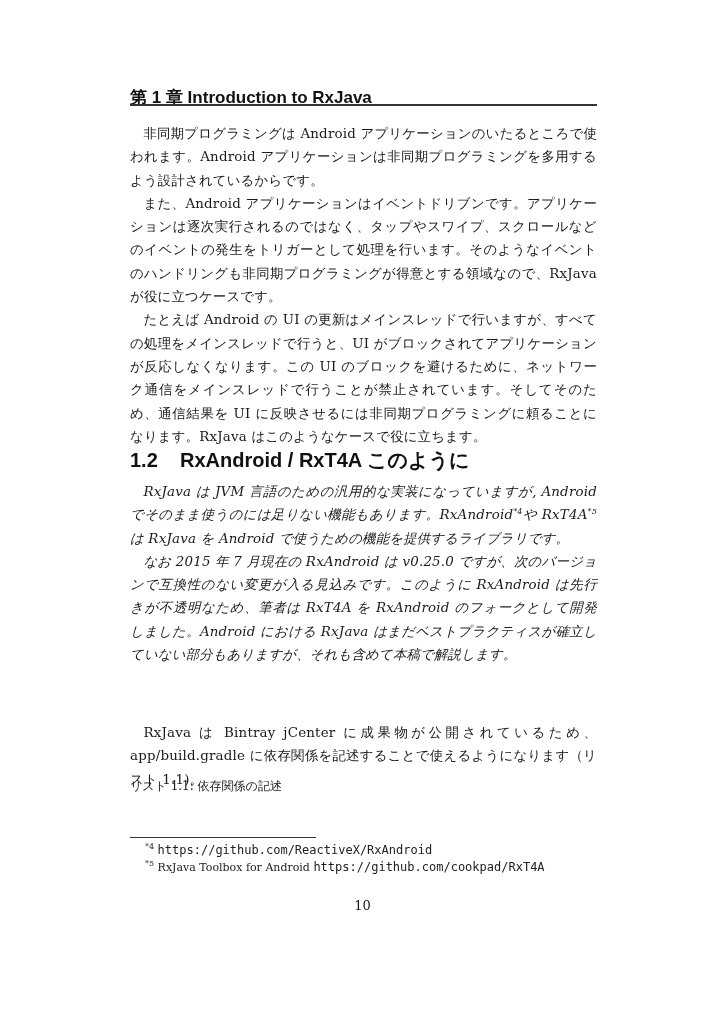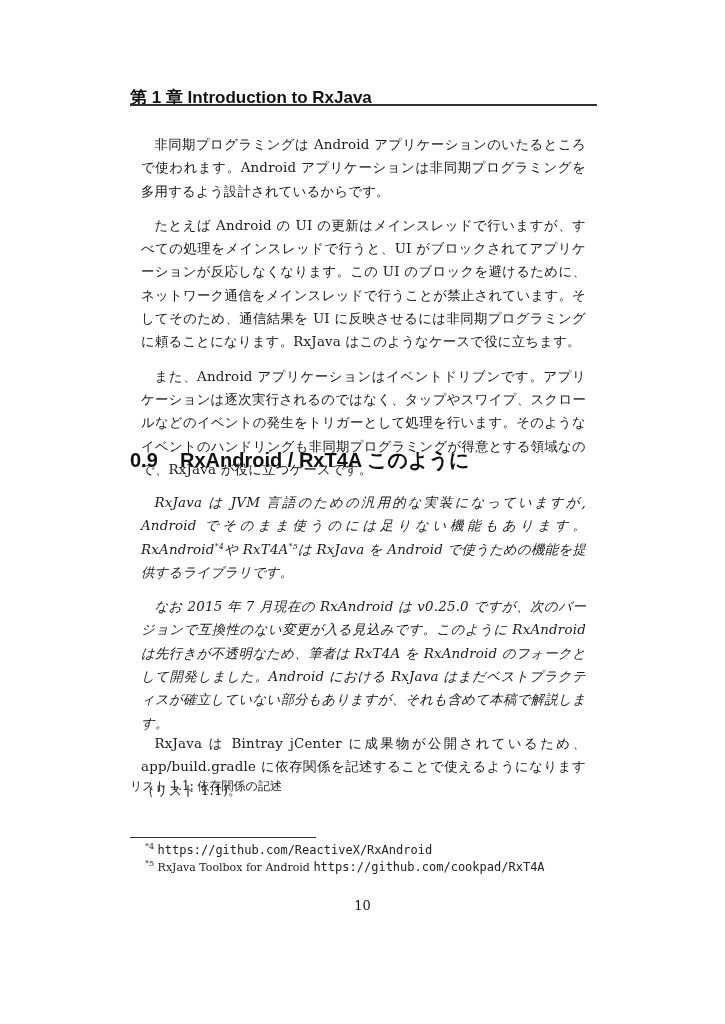--- a/index.html
+++ b/index.html
@@ -6,46 +6,46 @@
   body { width: 725px; height: 1024px; position: relative; overflow: hidden;
          font-family: "DejaVu Serif", "Liberation Serif", serif; color: #1a1a1a; }
   .page { position: absolute; left: 0; top: 0; width: 725px; height: 1024px; }
   .running-head { position: absolute; left: 130px; top: 86px; width: 467px;
                   font-family: "Liberation Sans", "DejaVu Sans", sans-serif; font-weight: bold;
                   font-size: 17px; color: #111; }
   .head-rule { position: absolute; left: 130px; top: 104px; width: 467px; height: 0;
                border-top: 2px solid #333; }
   .body-text { position: absolute; left: 130px; width: 467px; font-size: 13.4px;
                line-height: 23.3px; text-align: justify; letter-spacing: 0.2px; }
-  .body-text p { margin: 11px; text-indent: 1em; }
+  .body-text p { margin: 0; text-indent: 1em; }
   .section-title { position: absolute; left: 130px; font-family: "Liberation Sans", "DejaVu Sans", sans-serif;
                    font-weight: bold; font-size: 20px; color: #111; }
   .section-title .num { display: inline-block; width: 50px; }
   .caption { position: absolute; left: 130px; top: 778px; font-size: 12px; color: #222; }
   .fn-rule { position: absolute; left: 130px; top: 837px; width: 186px; border-top: 1px solid #333; }
   .footnotes { position: absolute; left: 145px; top: 842px; font-size: 11px; line-height: 16px; color: #222; }
   .footnotes .mono { font-family: "DejaVu Sans Mono", "Liberation Mono", monospace; font-size: 12px; }
   .footnotes sup, .body-text sup { font-size: 8px; vertical-align: 5px; line-height: 0; }
   .page-number { position: absolute; left: 0; width: 725px; top: 898px; text-align: center; font-size: 13px; }
 </style>
 </head>
 <body>
 
 <div class="page">
   <div class="running-head">第 1 章 Introduction to RxJava</div>
   <div class="head-rule"></div>
 
   <div class="body-text" style="top:122px;">
     <p>非同期プログラミングは Android アプリケーションのいたるところで使われます。Android アプリケーションは非同期プログラミングを多用するよう設計されているからです。</p>
+    <p>また、Android アプリケーションはイベントドリブンです。アプリケーションは逐次実行されるのではなく、タップやスワイプ、スクロールなどのイベントの発生をトリガーとして処理を行います。そのようなイベントのハンドリングも非同期プログラミングが得意とする領域なので、RxJava が役に立つケースです。</p>
     <p>たとえば Android の UI の更新はメインスレッドで行いますが、すべての処理をメインスレッドで行うと、UI がブロックされてアプリケーションが反応しなくなります。この UI のブロックを避けるために、ネットワーク通信をメインスレッドで行うことが禁止されています。そしてそのため、通信結果を UI に反映させるには非同期プログラミングに頼ることになります。RxJava はこのようなケースで役に立ちます。</p>
-    <p>また、Android アプリケーションはイベントドリブンです。アプリケーションは逐次実行されるのではなく、タップやスワイプ、スクロールなどのイベントの発生をトリガーとして処理を行います。そのようなイベントのハンドリングも非同期プログラミングが得意とする領域なので、RxJava が役に立つケースです。</p>
   </div>
 
   <div class="section-title" style="top:447px;">
-    <span class="num">0.9</span><span>RxAndroid / RxT4A このように</span>
+    <span class="num">1.2</span><span>RxAndroid / RxT4A このように</span>
   </div>
 
   <div class="body-text" style="top:480px;font-style:italic;">
     <p><span>RxJava は JVM 言語のための汎用的な実装になっていますが, Android でそのまま使うのには足りない機能もあります。RxAndroid</span><sup>*4</sup><span>や RxT4A</span><sup>*5</sup><span>は RxJava を Android で使うための機能を提供するライブラリです。</span></p>
     <p>なお 2015 年 7 月現在の RxAndroid は v0.25.0 ですが、次のバージョンで互換性のない変更が入る見込みです。このように RxAndroid は先行きが不透明なため、筆者は RxT4A を RxAndroid のフォークとして開発しました。Android における RxJava はまだベストプラクティスが確立していない部分もありますが、それも含めて本稿で解説します。</p>
   </div>
 
 
   <div class="body-text" style="top:721px;">
     <p>RxJava は Bintray jCenter に成果物が公開されているため、app/build.gradle に依存関係を記述することで使えるようになります（リスト 1.1)。</p>

